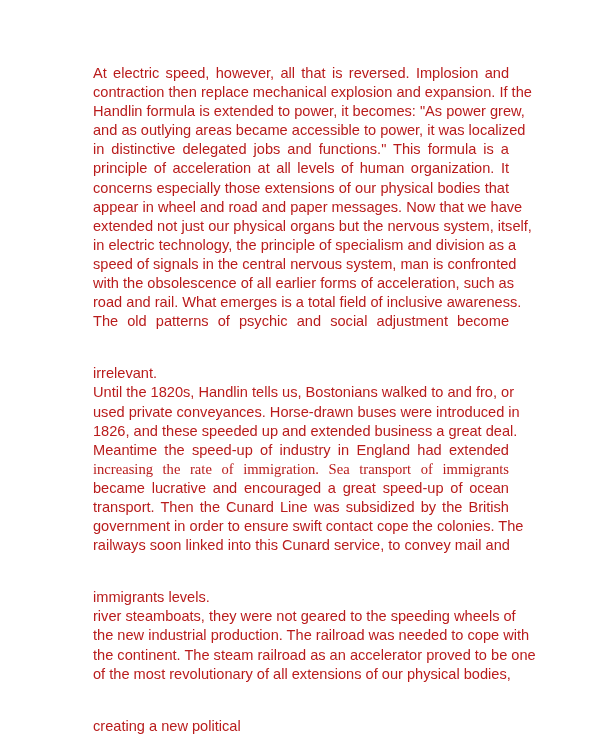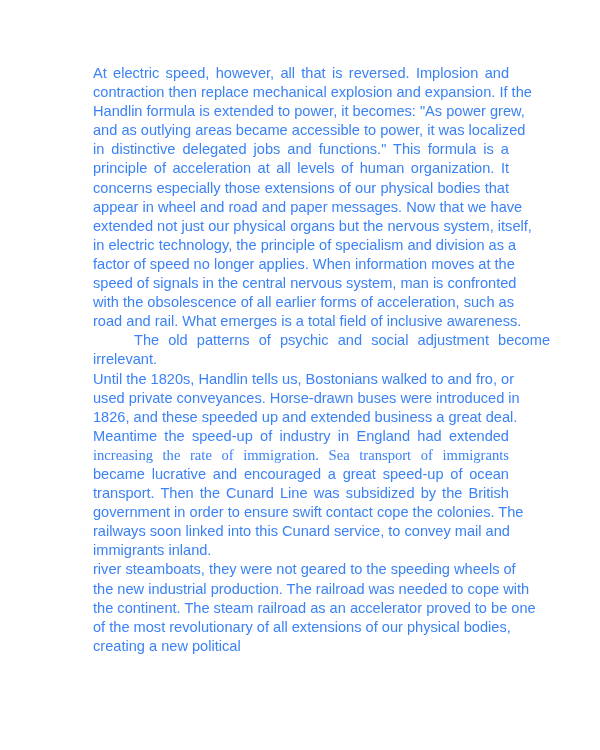--- a/index.html
+++ b/index.html
@@ -5,67 +5,67 @@
   html, body { margin: 0; padding: 0; background: #ffffff; }
   body { width: 600px; height: 750px; position: relative; overflow: hidden; }
   .page {
     position: absolute;
     left: 93px;
     top: 64px;
     width: 416px;
     font-family: "Liberation Sans", sans-serif;
     font-size: 14.6px;
     line-height: 19.1px;
-    color: #3b82f6;
+    color: #b91c1c;
   }
   .line {
     display: block;
     height: 19.1px;
     white-space: nowrap;
     text-align: justify;
     text-align-last: justify;
   }
   .line.last {
     text-align-last: left;
+    margin-top: 33px;
   }
 </style>
 </head>
 <body>
 
 <div class="page">
   <div id="paragraphs">
       <div>
         <span class="line" style="display: block; width: auto; word-spacing: 2.23785px;">At electric speed, however, all that is reversed. Implosion and</span>
         <span class="line" style="display: block; width: auto;">contraction then replace mechanical explosion and expansion. If the</span>
         <span class="line" style="display: block; width: auto;">Handlin formula is extended to power, it becomes: "As power grew,</span>
         <span class="line" style="display: block; width: auto;">and as outlying areas became accessible to power, it was localized</span>
         <span class="line" style="display: block; width: auto; word-spacing: 2.95139px;">in distinctive delegated jobs and functions." This formula is a</span>
         <span class="line" style="display: block; width: auto; word-spacing: 2.41493px;">principle of acceleration at all levels of human organization. It</span>
         <span class="line" style="display: block; width: auto; word-spacing: 0.181641px;">concerns especially those extensions of our physical bodies that</span>
         <span class="line" style="display: block; width: auto;">appear in wheel and road and paper messages. Now that we have</span>
         <span class="line" style="display: block; width: auto;">extended not just our physical organs but the nervous system, itself,</span>
         <span class="line" style="display: block; width: auto;">in electric technology, the principle of specialism and division as a</span>
-        <span class="line" style="display: block; width: auto;">factor of speed no longer applies. When information moves at the</span>
         <span class="line" style="display: block; width: auto;">speed of signals in the central nervous system, man is confronted</span>
         <span class="line" style="display: block; width: auto;">with the obsolescence of all earlier forms of acceleration, such as</span>
         <span class="line" style="display: block; width: auto;">road and rail. What emerges is a total field of inclusive awareness.</span>
-        <span class="line" style="display: block; width: auto; word-spacing: 5.05078px; margin-left: 41px;">The old patterns of psychic and social adjustment become</span>
+        <span class="line" style="display: block; width: auto; word-spacing: 5.05078px;">The old patterns of psychic and social adjustment become</span>
         <span class="line last">irrelevant.</span>
       </div>
       <div>
         <span class="line" style="display: block; width: auto;">Until the 1820s, Handlin tells us, Bostonians walked to and fro, or</span>
         <span class="line" style="display: block; width: auto;">used private conveyances. Horse-drawn buses were introduced in</span>
         <span class="line" style="display: block; width: auto;">1826, and these speeded up and extended business a great deal.</span>
         <span class="line" style="display: block; width: auto; word-spacing: 3.21875px;">Meantime the speed-up of industry in England had extended</span>
         <span class="line" style="display: block; width: auto; word-spacing: 1.60938px; font-family: Liberation Serif, serif;">increasing the rate of immigration. Sea transport of immigrants</span>
         <span class="line" style="display: block; width: auto; word-spacing: 2.71094px;">became lucrative and encouraged a great speed-up of ocean</span>
         <span class="line" style="display: block; width: auto; word-spacing: 1.99479px;">transport. Then the Cunard Line was subsidized by the British</span>
         <span class="line" style="display: block; width: auto;">government in order to ensure swift contact cope the colonies. The</span>
         <span class="line" style="display: block; width: auto;">railways soon linked into this Cunard service, to convey mail and</span>
-        <span class="line last">immigrants inland.</span>
+        <span class="line last">immigrants levels.</span>
       </div>
       <div>
         <span class="line" style="display: block; width: auto;">river steamboats, they were not geared to the speeding wheels of</span>
         <span class="line" style="display: block; width: auto;">the new industrial production. The railroad was needed to cope with</span>
         <span class="line" style="display: block; width: auto;">the continent. The steam railroad as an accelerator proved to be one</span>
         <span class="line" style="display: block; width: auto;">of the most revolutionary of all extensions of our physical bodies,</span>
         <span class="line last">creating a new political</span>
       </div>
     </div>
 </div>

